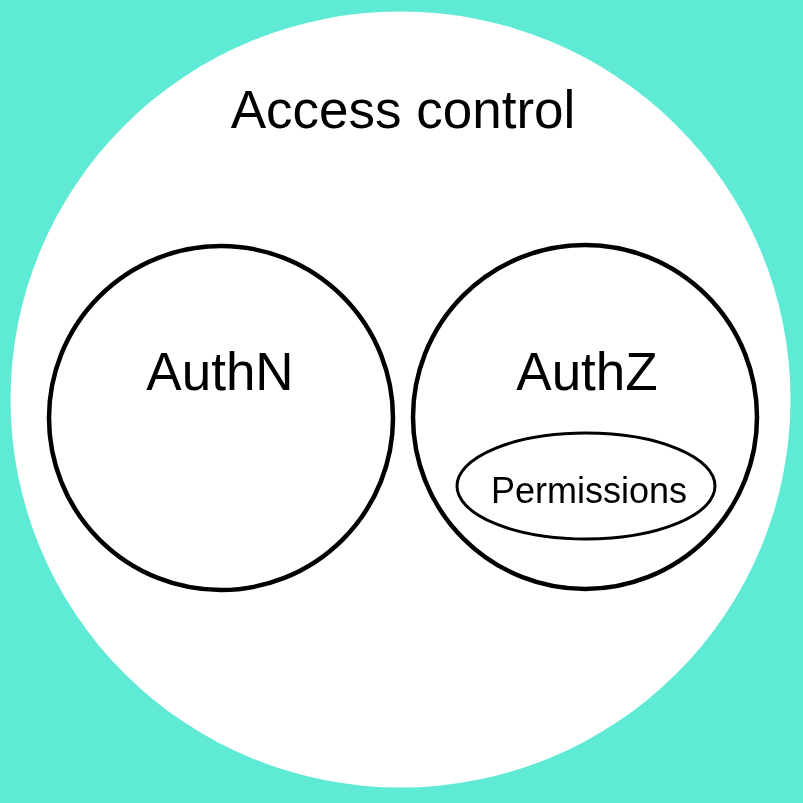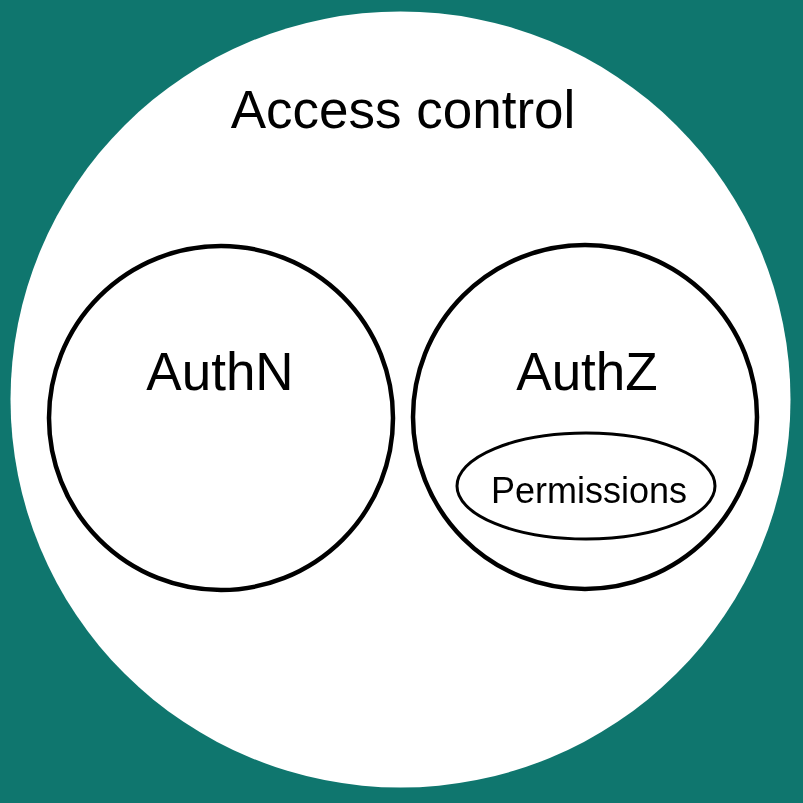--- a/index.html
+++ b/index.html
@@ -7,21 +7,21 @@
     padding: 0;
     width: 803px;
     height: 803px;
     background: #000000;
     overflow: hidden;
   }
   .stage {
     position: relative;
     width: 803px;
     height: 803px;
-    background: #0f766e;
+    background: #5eead4;
   }
   svg {
     display: block;
     width: 803px;
     height: 803px;
   }
   .outer-set {
     fill: #ffffff;
     stroke: none;
   }

